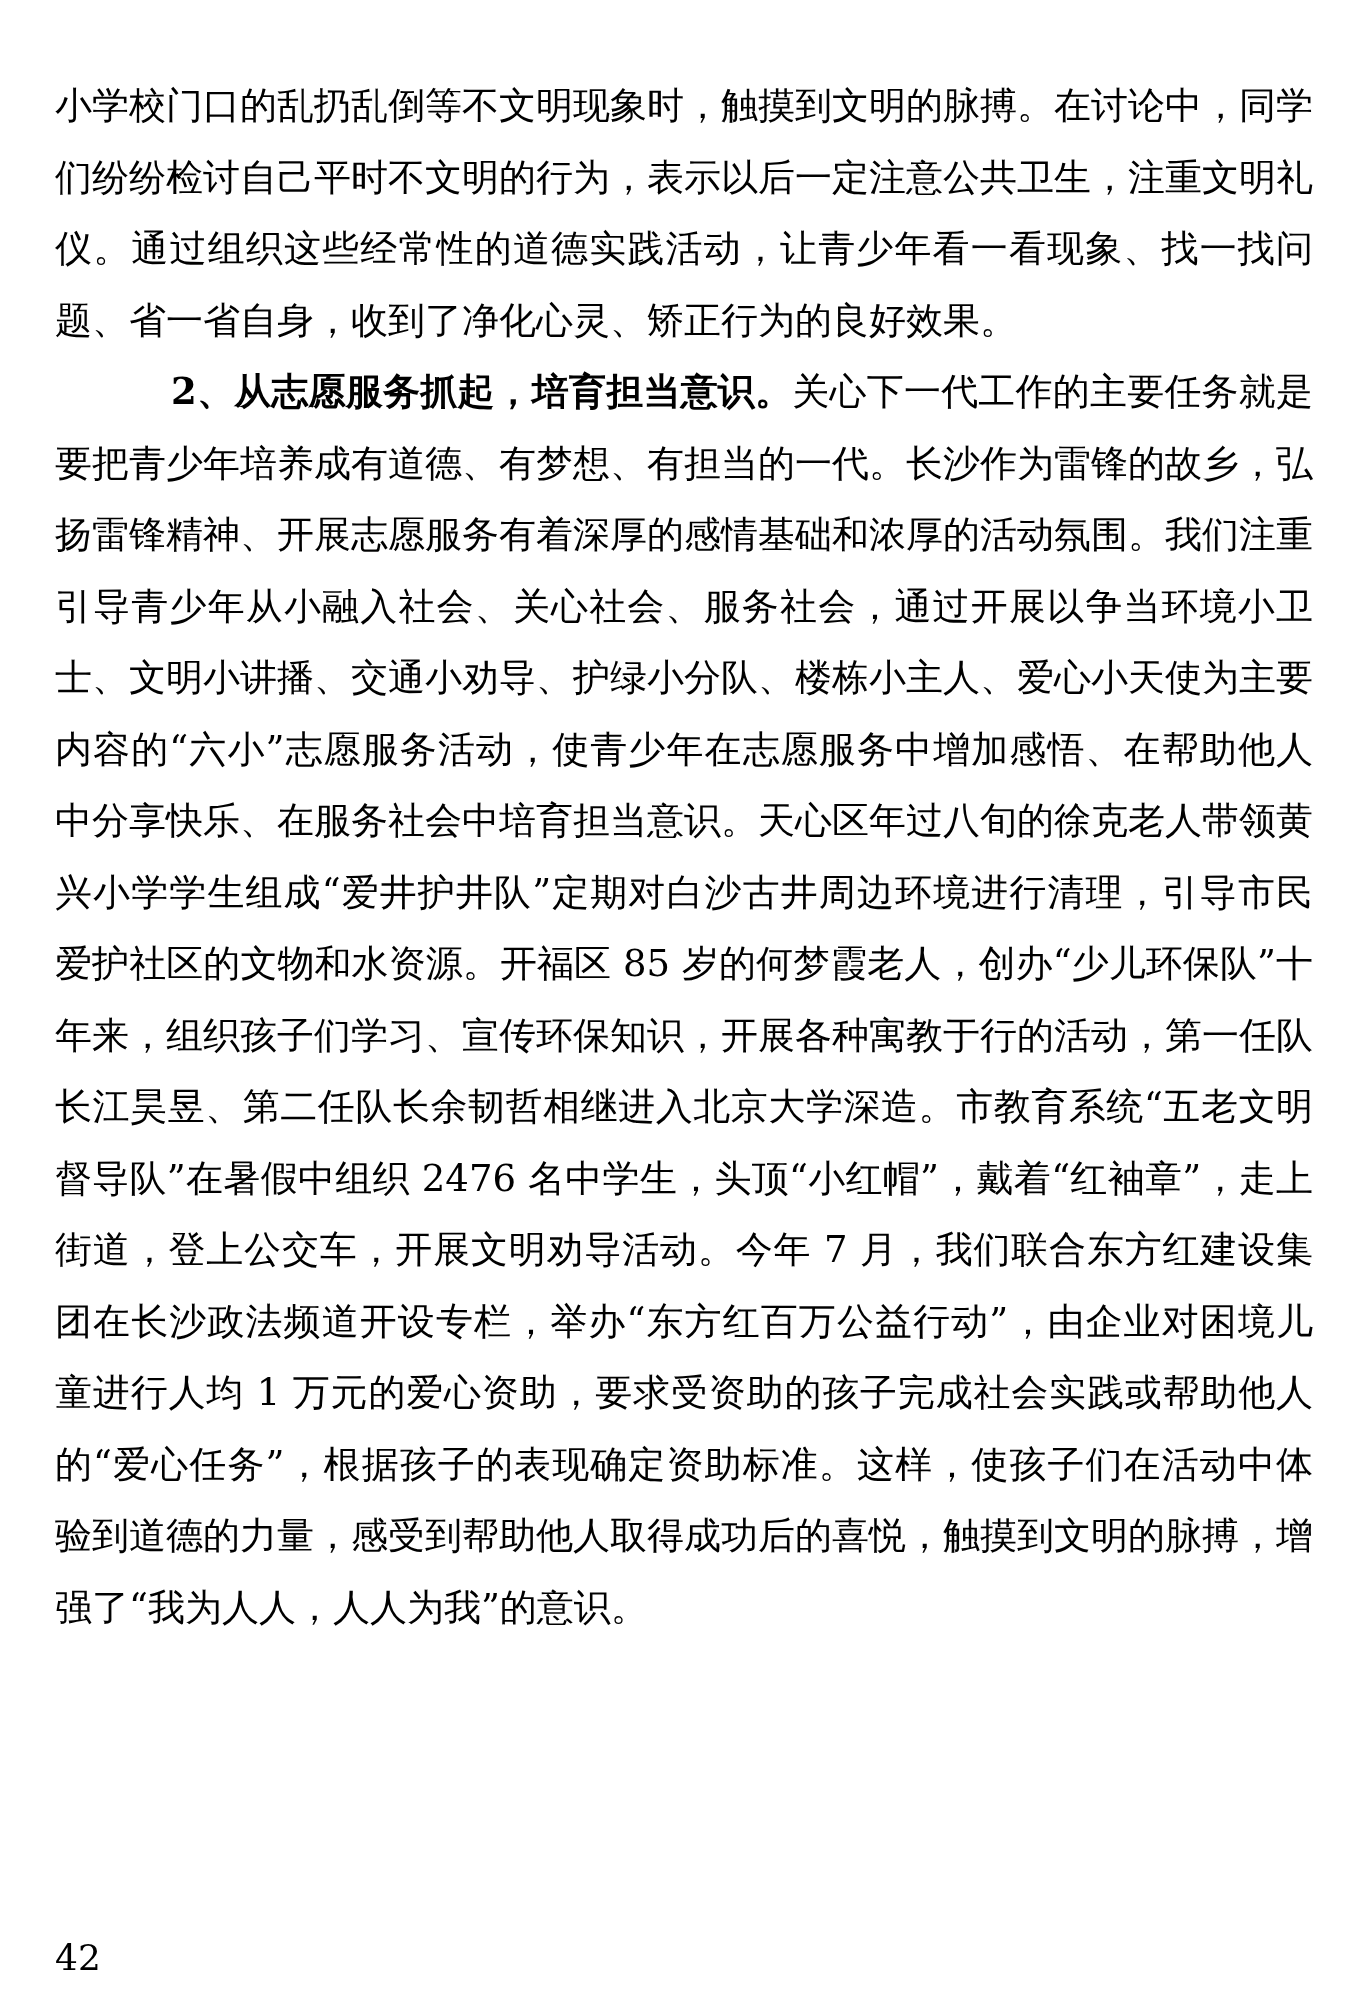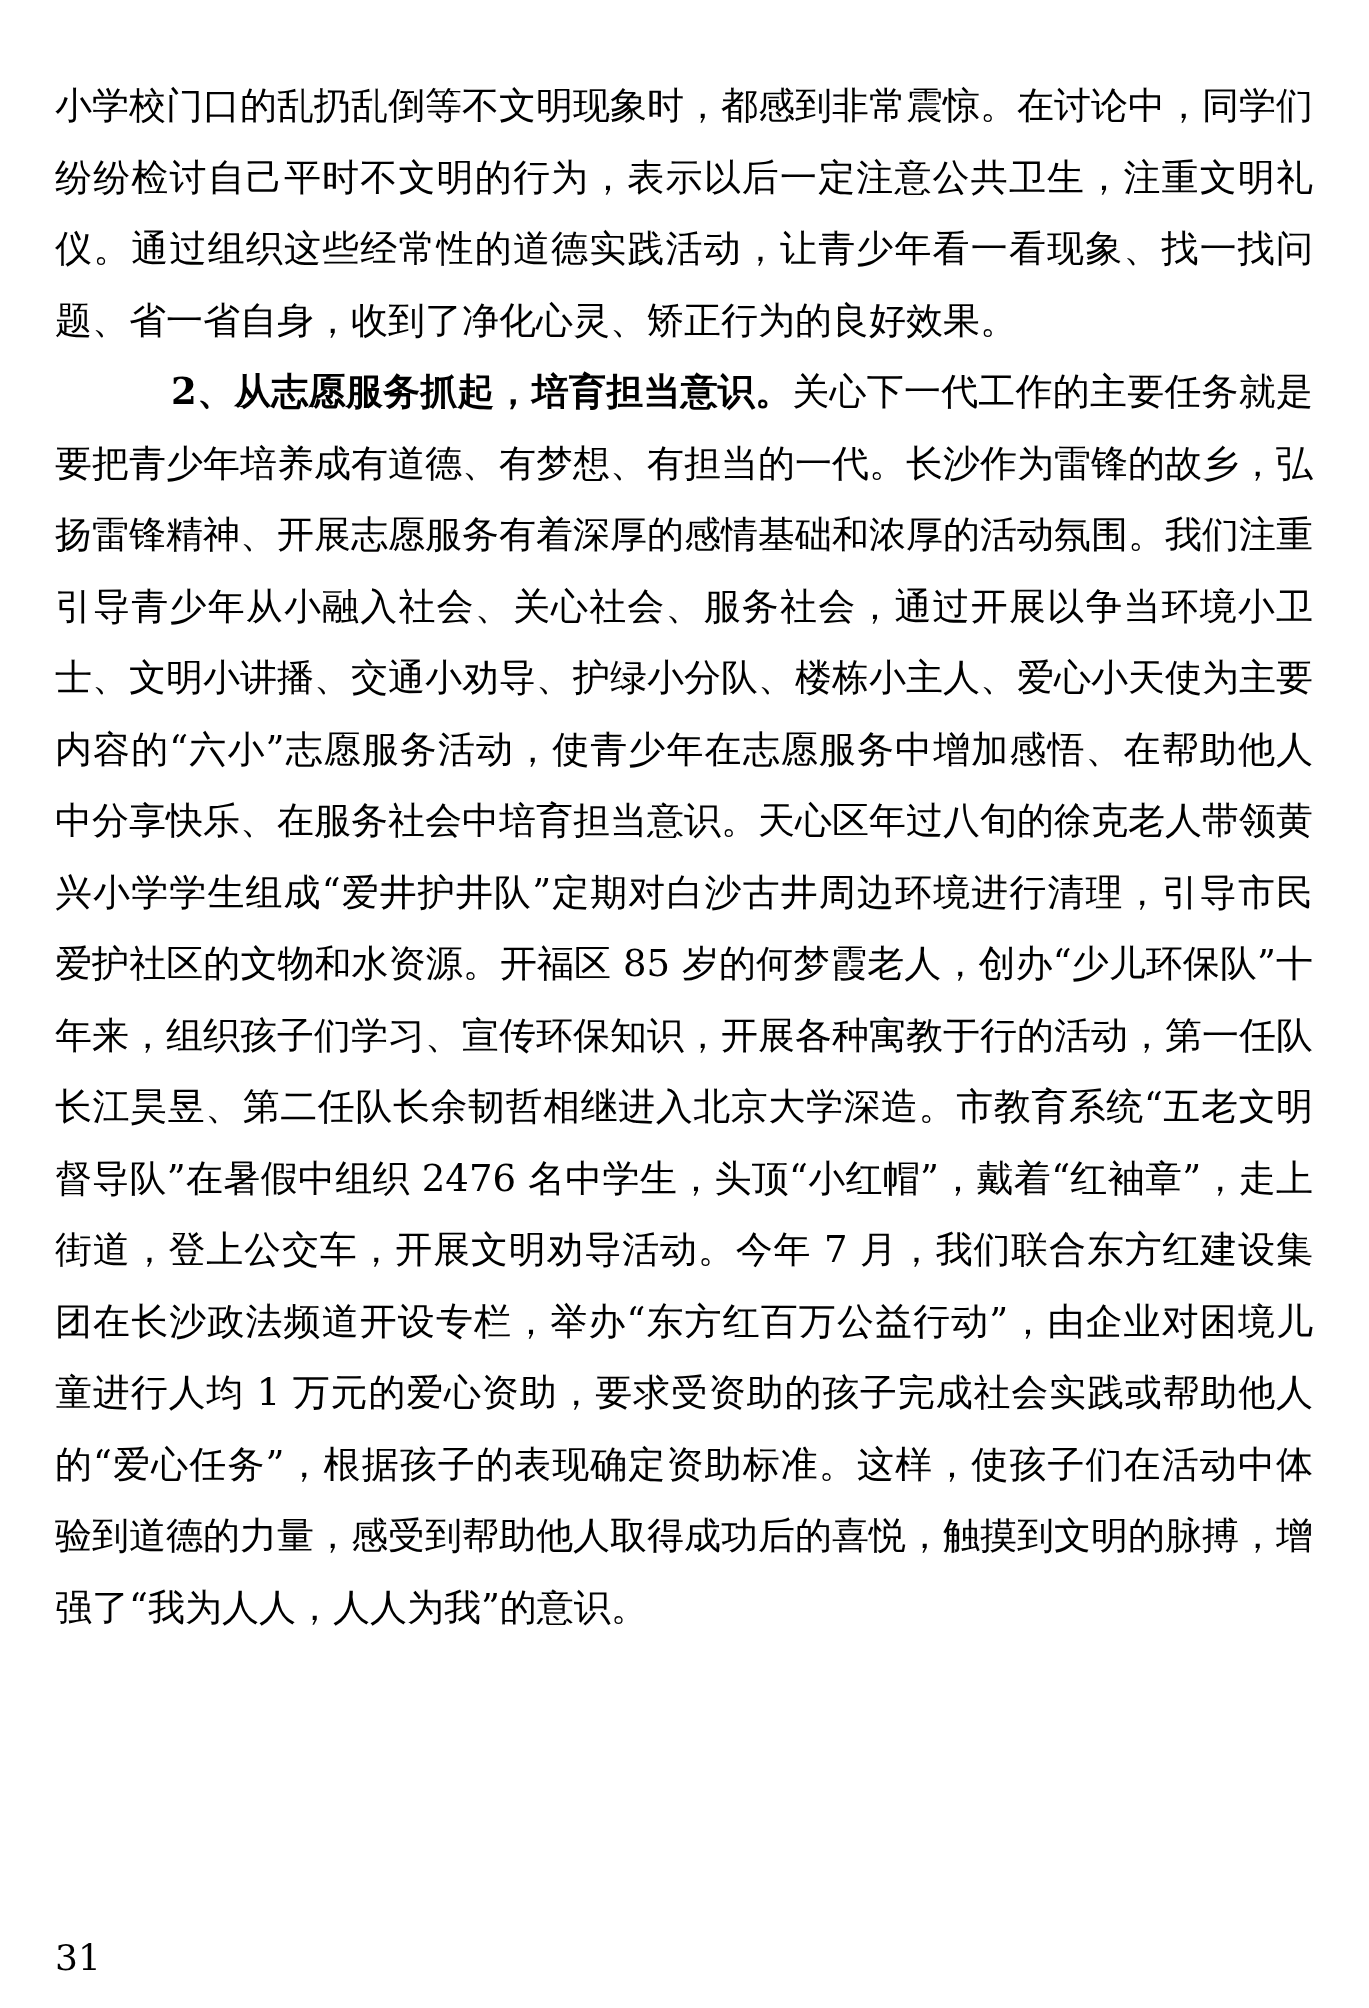--- a/index.html
+++ b/index.html
@@ -46,20 +46,20 @@
     line-height: 40px;
     font-family: "DejaVu Serif", "Liberation Serif", serif;
     color: #000000;
   }
 </style>
 </head>
 <body>
 
 <div class="page">
 
-  <p class="para"><span class="body-text">小学校门口的乱扔乱倒等不文明现象时，都感到非常震惊。在讨论中，同学们纷纷检讨自己平时不文明的行为，表示以后一定注意公共卫生，注重文明礼仪。通过组织这些经常性的道德实践活动，让青少年看一看现象、找一找问题、省一省自身，收到了净化心灵、矫正行为的良好效果。</span></p>
+  <p class="para"><span class="body-text">小学校门口的乱扔乱倒等不文明现象时，触摸到文明的脉搏。在讨论中，同学们纷纷检讨自己平时不文明的行为，表示以后一定注意公共卫生，注重文明礼仪。通过组织这些经常性的道德实践活动，让青少年看一看现象、找一找问题、省一省自身，收到了净化心灵、矫正行为的良好效果。</span></p>
 
   <p class="para indent"><span class="lead">2、从志愿服务抓起，培育担当意识。</span><span class="body-text">关心下一代工作的主要任务就是要把青少年培养成有道德、有梦想、有担当的一代。长沙作为雷锋的故乡，弘扬雷锋精神、开展志愿服务有着深厚的感情基础和浓厚的活动氛围。我们注重引导青少年从小融入社会、关心社会、服务社会，通过开展以争当环境小卫士、文明小讲播、交通小劝导、护绿小分队、楼栋小主人、爱心小天使为主要内容的“六小”志愿服务活动，使青少年在志愿服务中增加感悟、在帮助他人中分享快乐、在服务社会中培育担当意识。天心区年过八旬的徐克老人带领黄兴小学学生组成“爱井护井队”定期对白沙古井周边环境进行清理，引导市民爱护社区的文物和水资源。开福区 85 岁的何梦霞老人，创办“少儿环保队”十年来，组织孩子们学习、宣传环保知识，开展各种寓教于行的活动，第一任队长江昊昱、第二任队长余韧哲相继进入北京大学深造。市教育系统“五老文明督导队”在暑假中组织 2476 名中学生，头顶“小红帽”，戴着“红袖章”，走上街道，登上公交车，开展文明劝导活动。今年 7 月，我们联合东方红建设集团在长沙政法频道开设专栏，举办“东方红百万公益行动”，由企业对困境儿童进行人均 1 万元的爱心资助，要求受资助的孩子完成社会实践或帮助他人的“爱心任务”，根据孩子的表现确定资助标准。这样，使孩子们在活动中体验到道德的力量，感受到帮助他人取得成功后的喜悦，触摸到文明的脉搏，增强了“我为人人，人人为我”的意识。</span></p>
 
 
-  <div class="page-number">31</div>
+  <div class="page-number">42</div>
 
 </div>
 
 </body></html>

